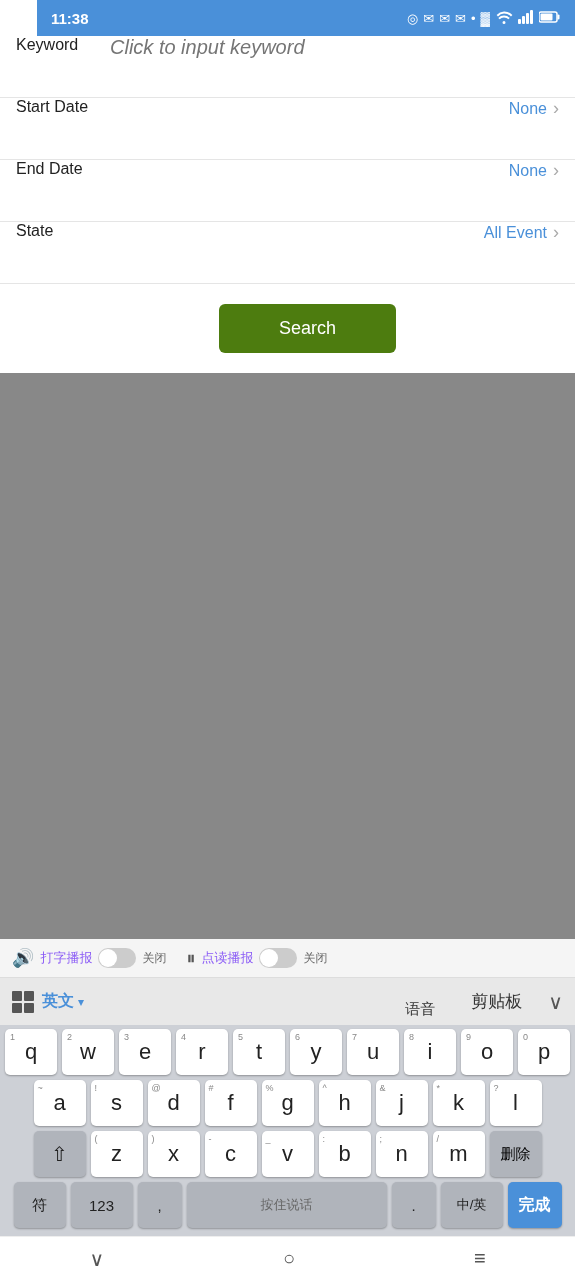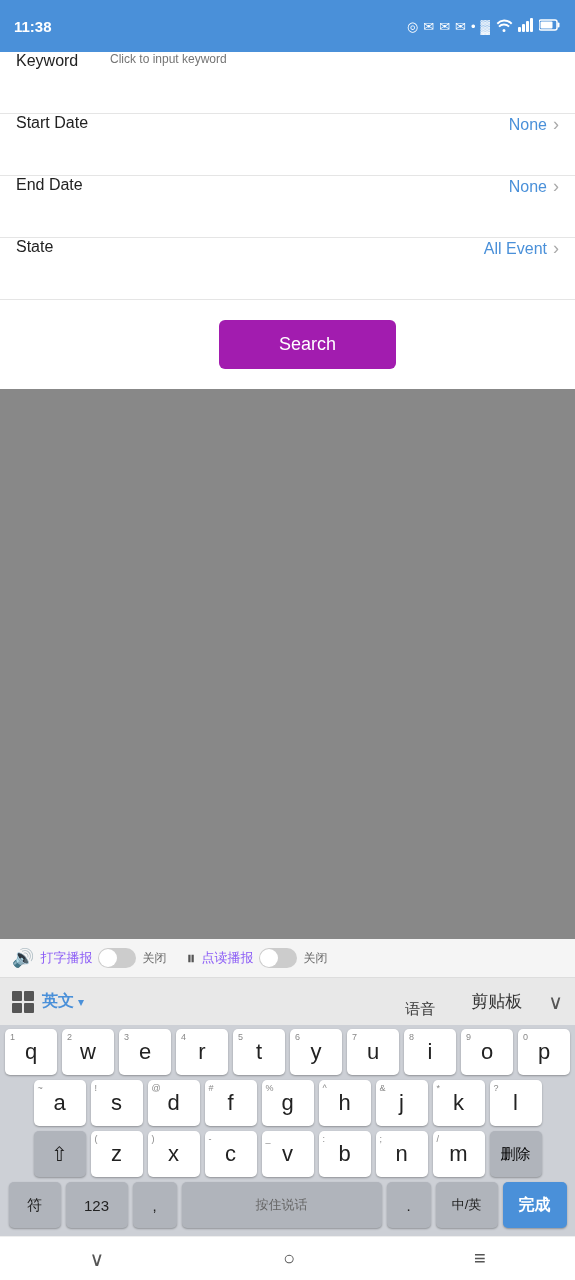--- a/index.html
+++ b/index.html
@@ -9,26 +9,27 @@
       font-family: 'Arial', sans-serif;
       background: #fff;
       overflow: hidden;
       display: flex;
       flex-direction: column;
     }
 
     
     .status-bar {
       background: #4a90d9;
-      height: 52px;
+      height: 36px;
       display: flex;
       align-items: center;
       justify-content: space-between;
       padding: 0 14px;
       flex-shrink: 0;
+      margin-left: 37px;
     }
     .status-time {
       color: #fff;
       font-size: 15px;
       font-weight: bold;
     }
     .status-icons {
       display: flex;
       align-items: center;
       gap: 5px;
@@ -59,24 +60,25 @@
     .form-label {
       color: #222;
       font-size: 16px;
       min-width: 90px;
     }
 
     .keyword-input {
       flex: 1;
       border: none;
       outline: none;
-      font-size: 12px;
+      font-size: 20px;
       color: #be185d;
       background: transparent;
       padding-left: 4px;
+      font-style: italic;
     }
 
     .form-value {
       flex: 1;
       text-align: right;
       color: #4a90d9;
       font-size: 16px;
       display: flex;
       align-items: center;
       justify-content: flex-end;
@@ -91,21 +93,21 @@
     
     .search-btn-area {
       display: flex;
       justify-content: center;
       padding: 20px 0;
       background: #fff;
       flex-shrink: 0;
     }
 
     .search-button {
-      background: #a21caf;
+      background: #4d7c0f;
       color: #fff;
       border: none;
       border-radius: 6px;
       font-size: 18px;
       padding: 14px 60px;
       cursor: pointer;
       margin-left: 40px;
     }
 
     
@@ -323,21 +325,21 @@
     .key-comma { width: 44px; }
     .key-space {
       flex: 1;
       max-width: 200px;
       font-size: 13px;
       color: #666;
     }
     .key-period { width: 44px; }
     .key-lang { width: 62px; font-size: 13px; }
     .key-done {
-      width: 64px;
+      width: 54px;
       background: #4a90d9;
       color: #fff;
       font-size: 16px;
       font-weight: bold;
     }
 
     
     .nav-bar {
       background: #fff;
       height: 44px;

